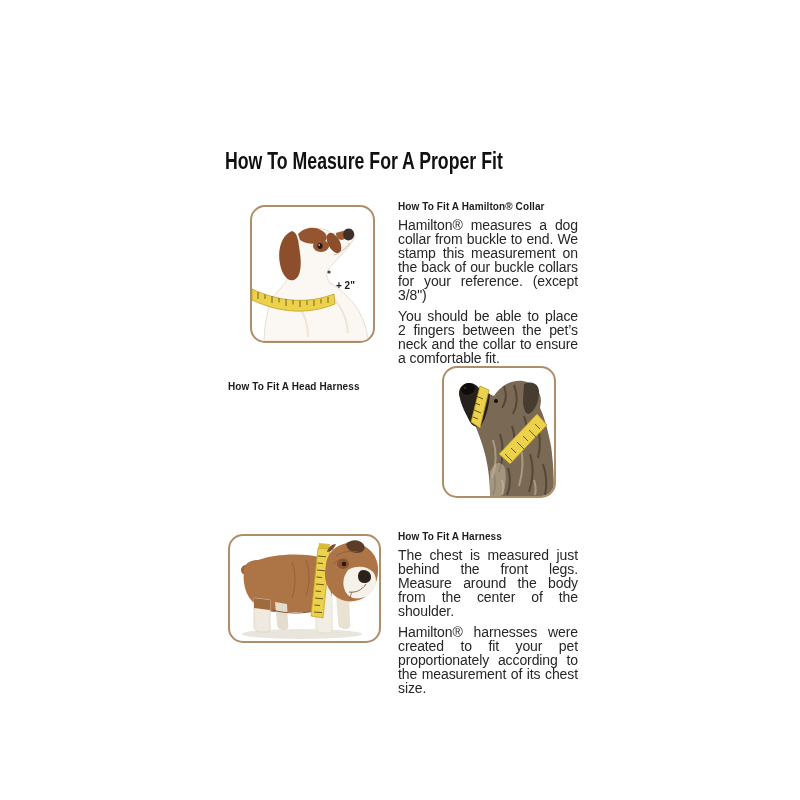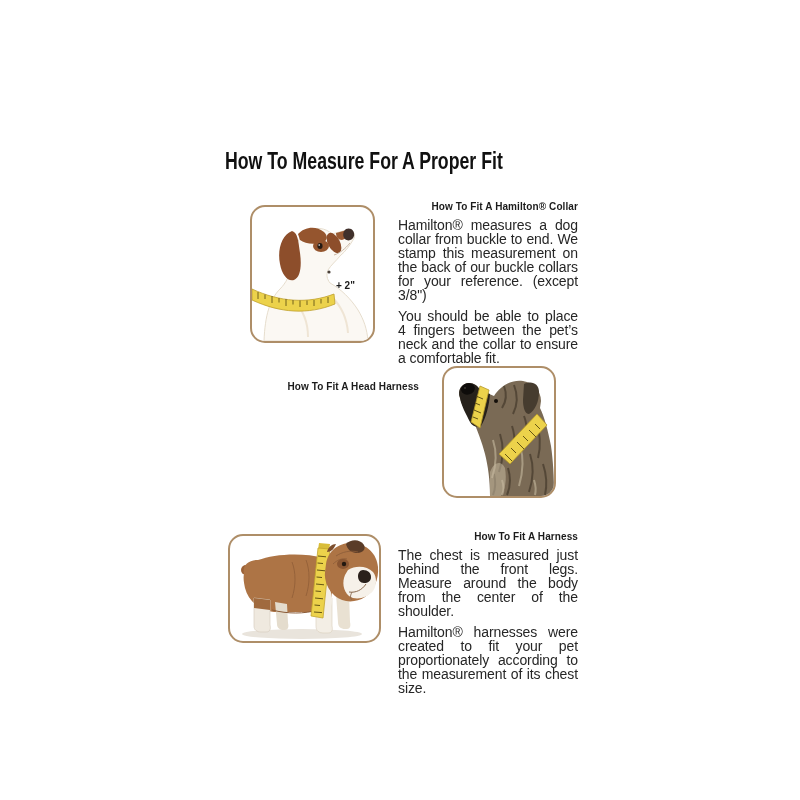--- a/index.html
+++ b/index.html
@@ -19,25 +19,25 @@
   #frame1 { left:250px; top:205px; width:121px; height:134px; }
   #frame2 { left:442px; top:366px; width:110px; height:128px; }
   #frame3 { left:228px; top:534px; width:149px; height:105px; }
   .frame svg { display:block; width:100%; height:100%; }
   .annotation {
     position:absolute; left:84px; top:73px;
     font-size:10px; font-weight:bold; color:#1a1a1a; white-space:nowrap;
   }
   .textcol { position:absolute; }
   #text1 { left:398px; top:201px; width:180px; }
-  #text2 { left:245px; top:381px; width:174px; }
+  #text2 { left:228px; top:381px; width:174px; }
   #text3 { left:398px; top:531px; width:180px; }
   .textcol h3 {
     margin:0 0 6px 0; font-size:10px; font-weight:bold;
-    color:#1c1c1c; letter-spacing:0.1px;text-align:right;
+    color:#1c1c1c; letter-spacing:0.1px;
   }
   .textcol p {
     margin:0 0 7px 0; font-size:14px; line-height:14px;
     letter-spacing:-0.1px; text-align:justify; color:#262626;
   }
 </style>
 </head>
 <body>
 
 <div class="page">
@@ -72,21 +72,21 @@
           <line x1="69" y1="92" x2="69" y2="96.5"></line>
         <line x1="76" y1="90" x2="76" y2="96"></line>
       </g>
     </svg>
     <span class="annotation">+ 2"</span>
   </figure>
 
   <div class="textcol" id="text1">
     <h3>How To Fit A Hamilton® Collar</h3>
     <p>Hamilton® measures a dog collar from buckle to end. We stamp this measurement on the back of our buckle collars for your reference. (except 3/8")</p>
-    <p>You should be able to place 4 fingers between the pet’s neck and the collar to ensure a comfortable fit.</p>
+    <p>You should be able to place 2 fingers between the pet’s neck and the collar to ensure a comfortable fit.</p>
   </div>
 
   <div class="textcol" id="text2">
     <h3>How To Fit A Head Harness</h3>
   </div>
 
   <figure class="frame" id="frame2">
     <svg viewBox="0 0 110 128">
       <path fill="#7a6a55" d="M16,30 C13,22 18,15 25,15 C30,15 34,18 36,22 L50,28 C56,18 68,11 79,13 C90,15 97,23 97,33 L96,40 C100,48 104,62 107,78 C109,92 110,108 110,128 L46,128 C46,112 44,98 41,86 C38,74 33,62 30,54 C24,48 18,38 16,30 Z"></path>
       <path fill="#26211b" d="M16,30 C13,22 18,15 25,15 C30,15 34,18 36,22 L46,26 C45,38 42,50 37,58 C33,60 28,58 26,54 C22,46 17,37 16,30 Z"></path>

